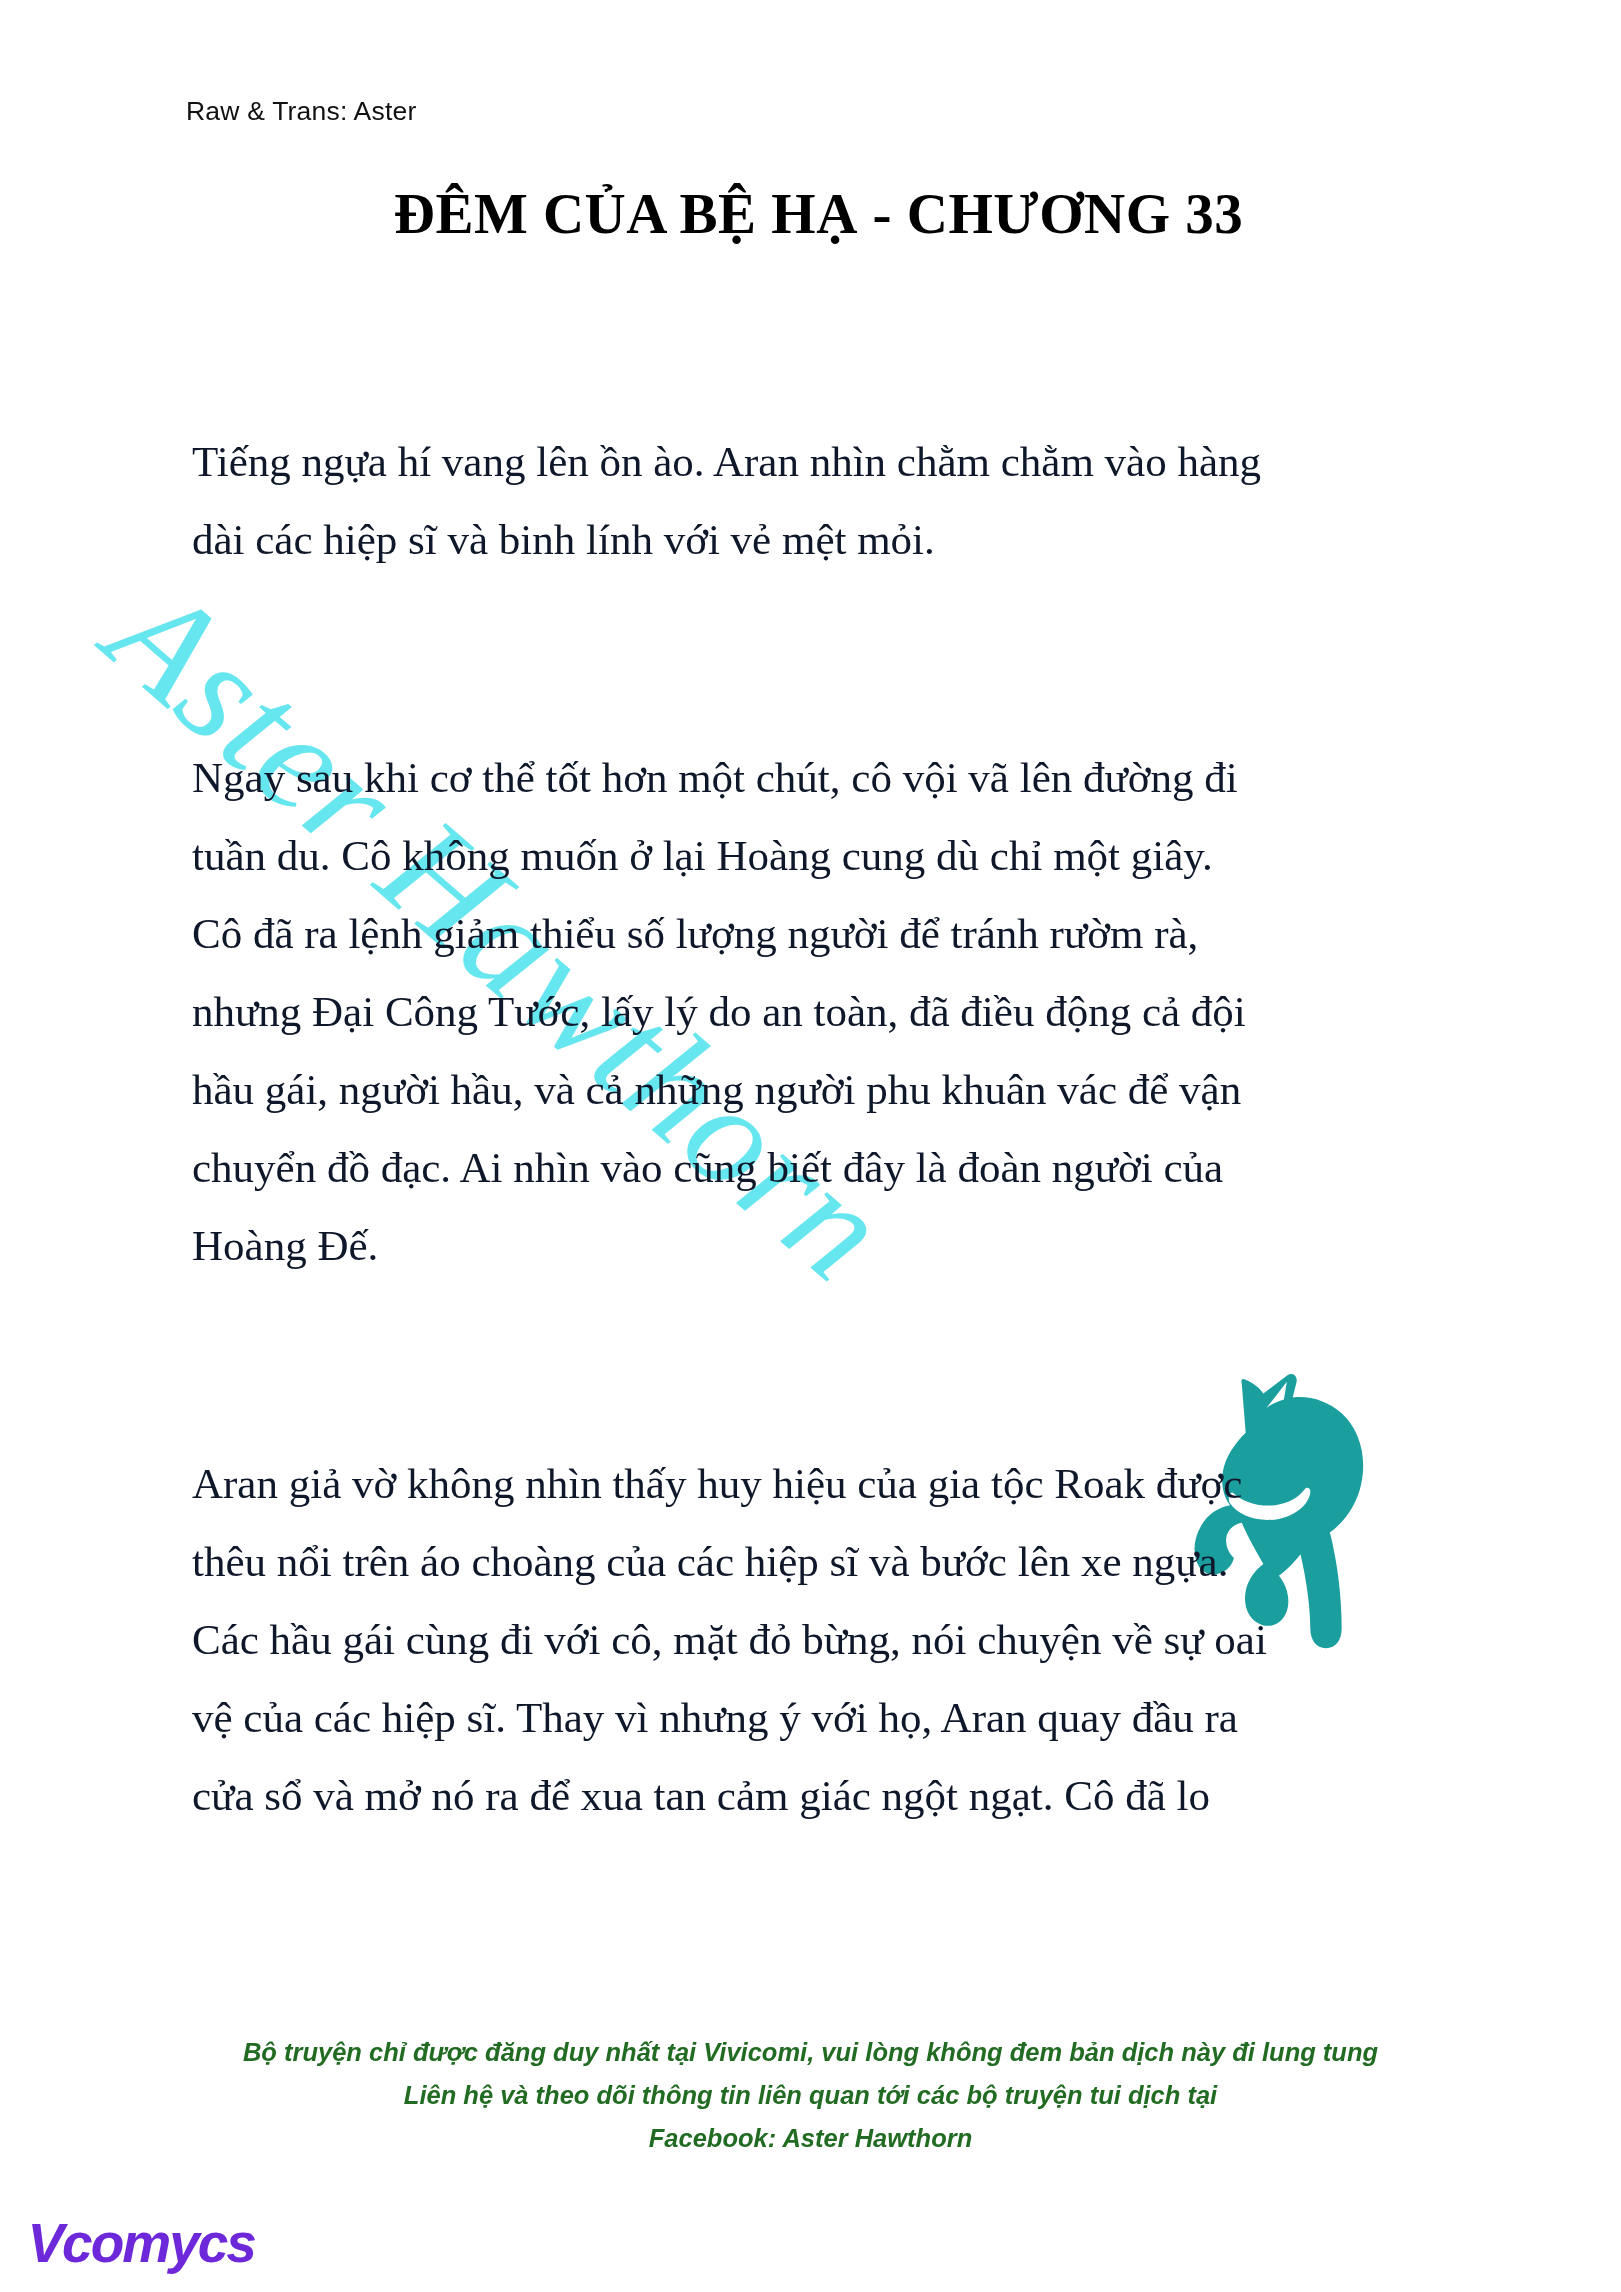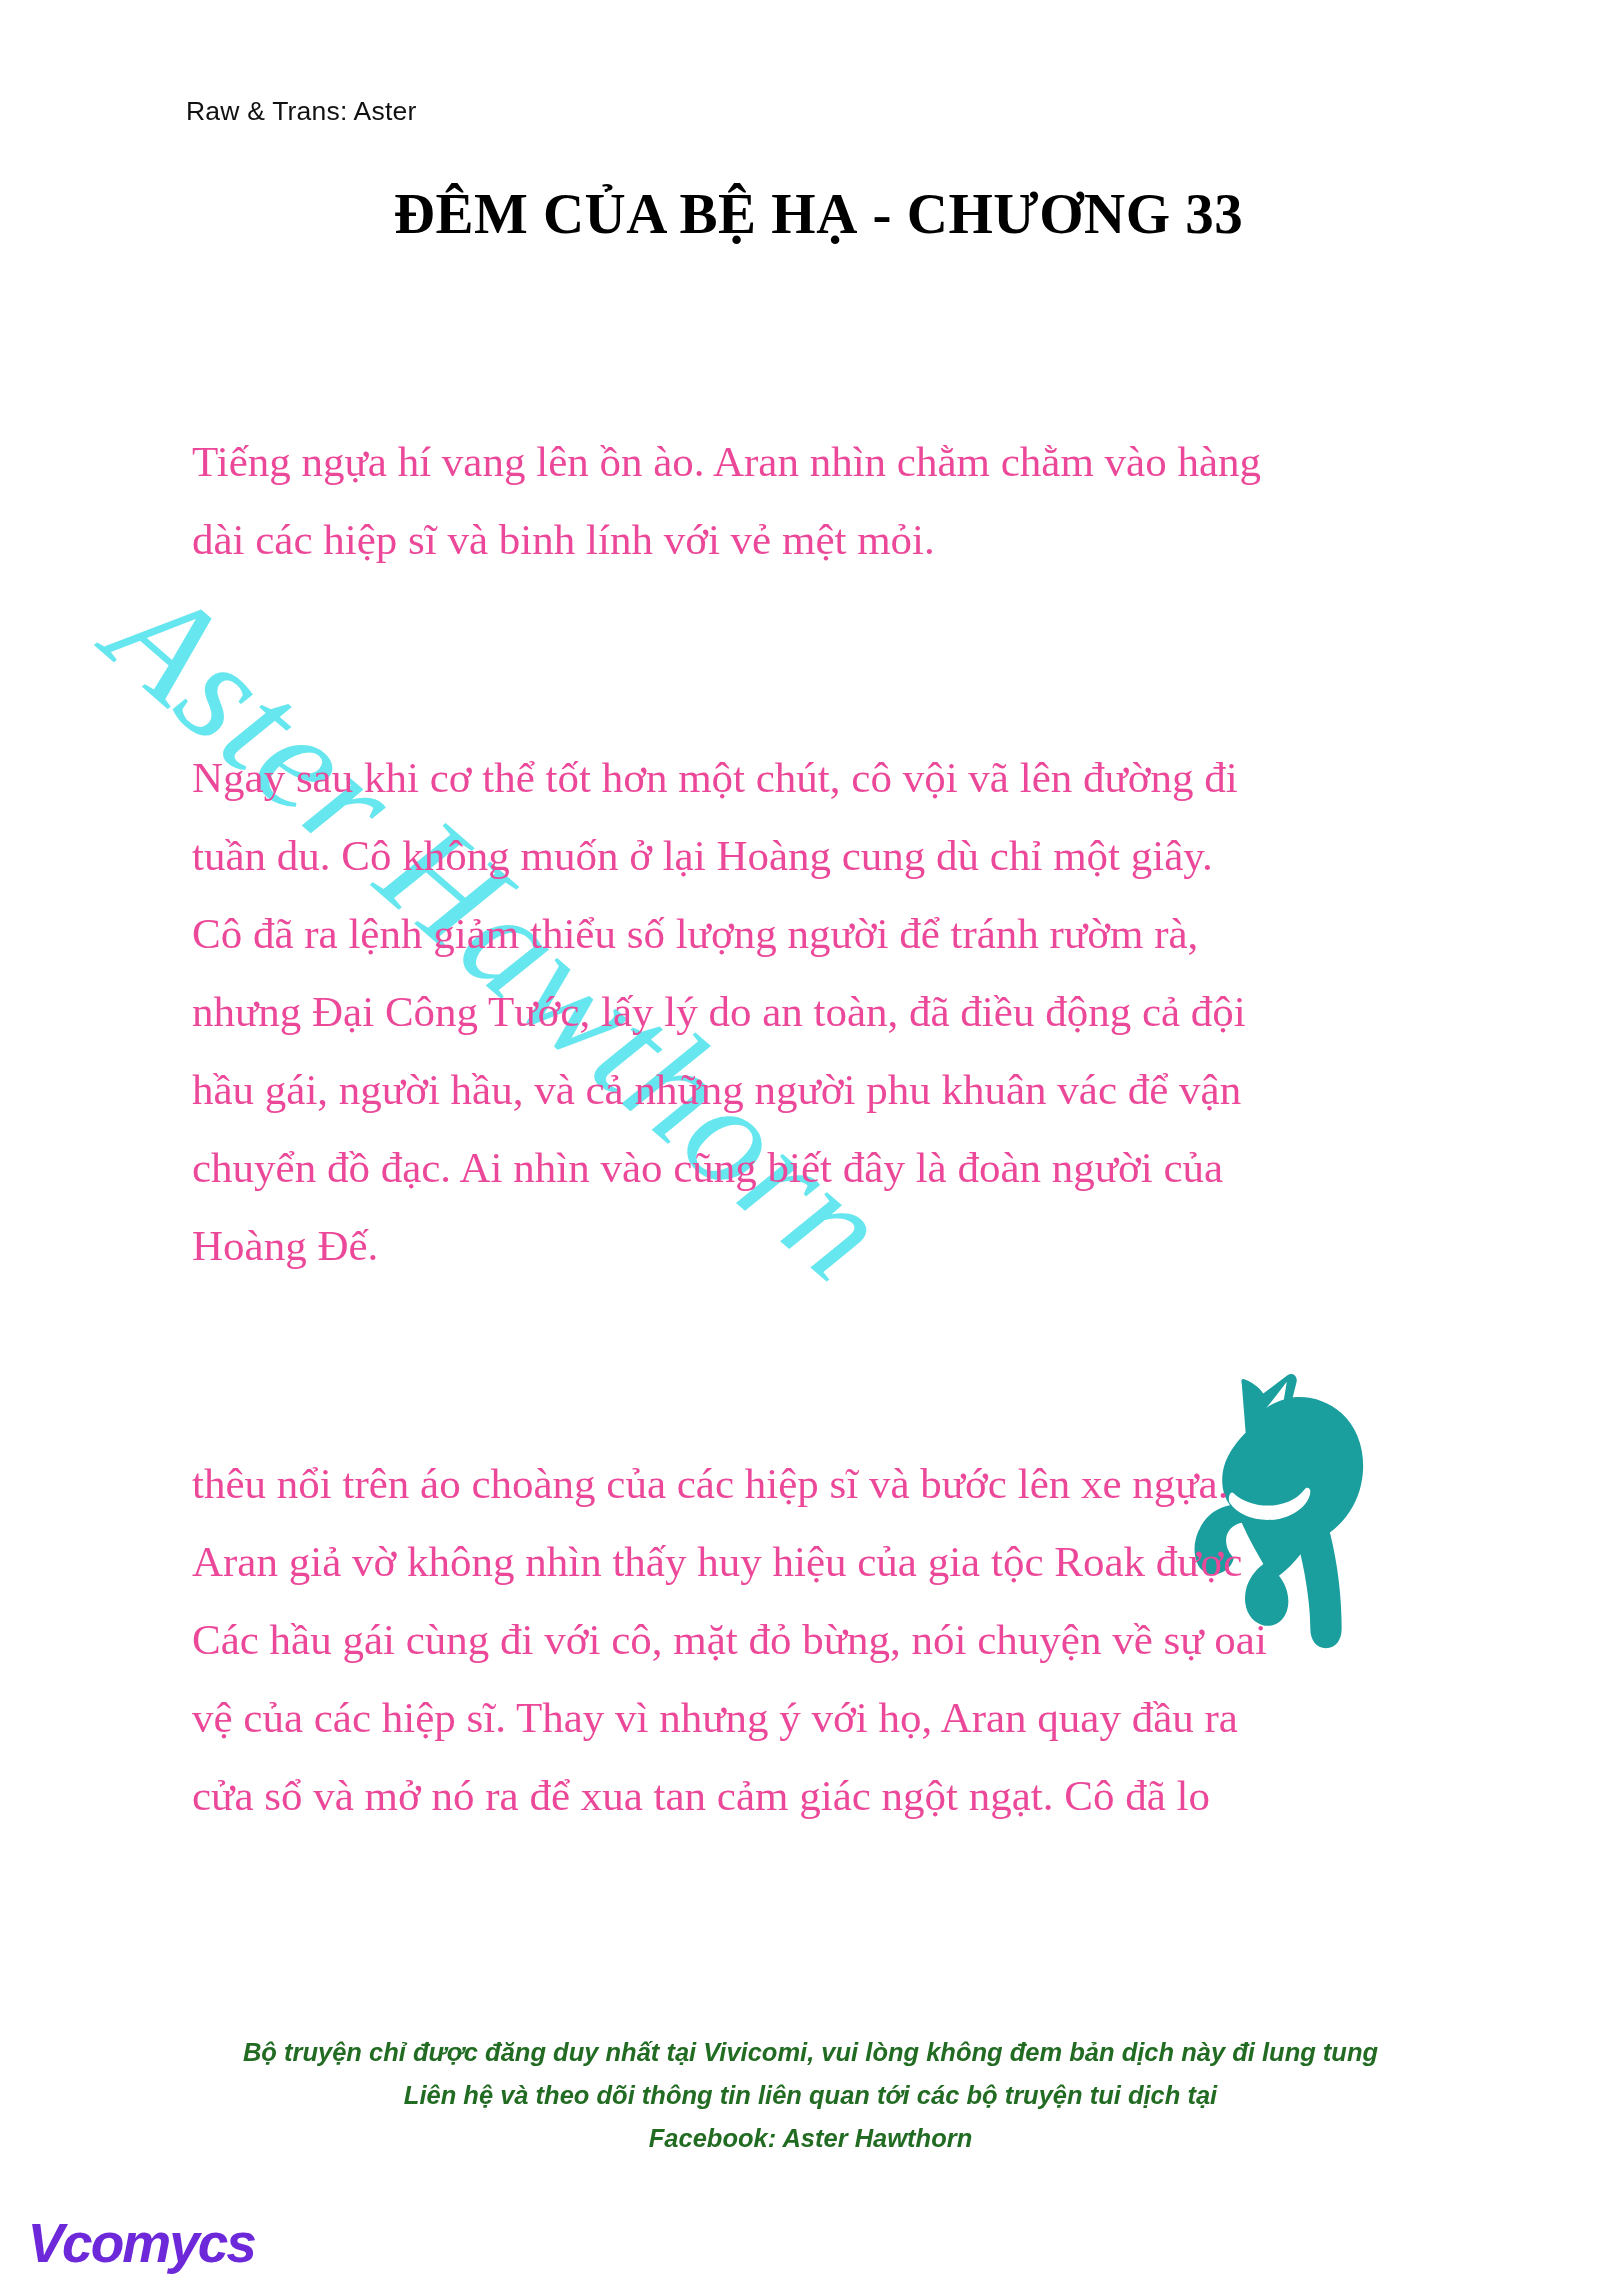--- a/index.html
+++ b/index.html
@@ -47,21 +47,21 @@
 
   
   .content {
     position: absolute;
     left: 192px;
     top: 423px;
     width: 1245px;
     font-family: "Liberation Serif", serif;
     font-size: 43px;
     line-height: 78px;
-    color: #ec4899;
+    color: #0f172a;
     z-index: 3;
   }
   .para {
     margin: 0;
   }
   .para + .para {
     margin-top: 78px;
   }
   .p-tight + .p-tight {
     margin-top: 0;
@@ -208,22 +208,22 @@
     <p class="para p-tight">tuần du. Cô không muốn ở lại Hoàng cung dù chỉ một giây.</p>
     <p class="para p-tight">Cô đã ra lệnh giảm thiểu số lượng người để tránh rườm rà,</p>
     <p class="para p-tight">nhưng Đại Công Tước, lấy lý do an toàn, đã điều động cả đội</p>
     <p class="para p-tight">hầu gái, người hầu, và cả những người phu khuân vác để vận</p>
     <p class="para p-tight">chuyển đồ đạc. Ai nhìn vào cũng biết đây là đoàn người của</p>
     <p class="para p-tight">Hoàng Đế.</p>
 
     <div class="gap-lg"></div>
     <div class="gap-lg"></div>
 
+    <p class="para p-tight">Aran giả vờ không nhìn thấy huy hiệu của gia tộc Roak được</p>
     <p class="para p-tight">thêu nổi trên áo choàng của các hiệp sĩ và bước lên xe ngựa.</p>
-    <p class="para p-tight">Aran giả vờ không nhìn thấy huy hiệu của gia tộc Roak được</p>
     <p class="para p-tight">Các hầu gái cùng đi với cô, mặt đỏ bừng, nói chuyện về sự oai</p>
     <p class="para p-tight">vệ của các hiệp sĩ. Thay vì nhưng ý với họ, Aran quay đầu ra</p>
     <p class="para p-tight">cửa sổ và mở nó ra để xua tan cảm giác ngột ngạt. Cô đã lo</p>
 
   </div>
 
   <div class="footer">
     <div>Bộ truyện chỉ được đăng duy nhất tại Vivicomi, vui lòng không đem bản dịch này đi lung tung</div>
     <div>Liên hệ và theo dõi thông tin liên quan tới các bộ truyện tui dịch tại</div>
     <div>Facebook: Aster Hawthorn</div>

